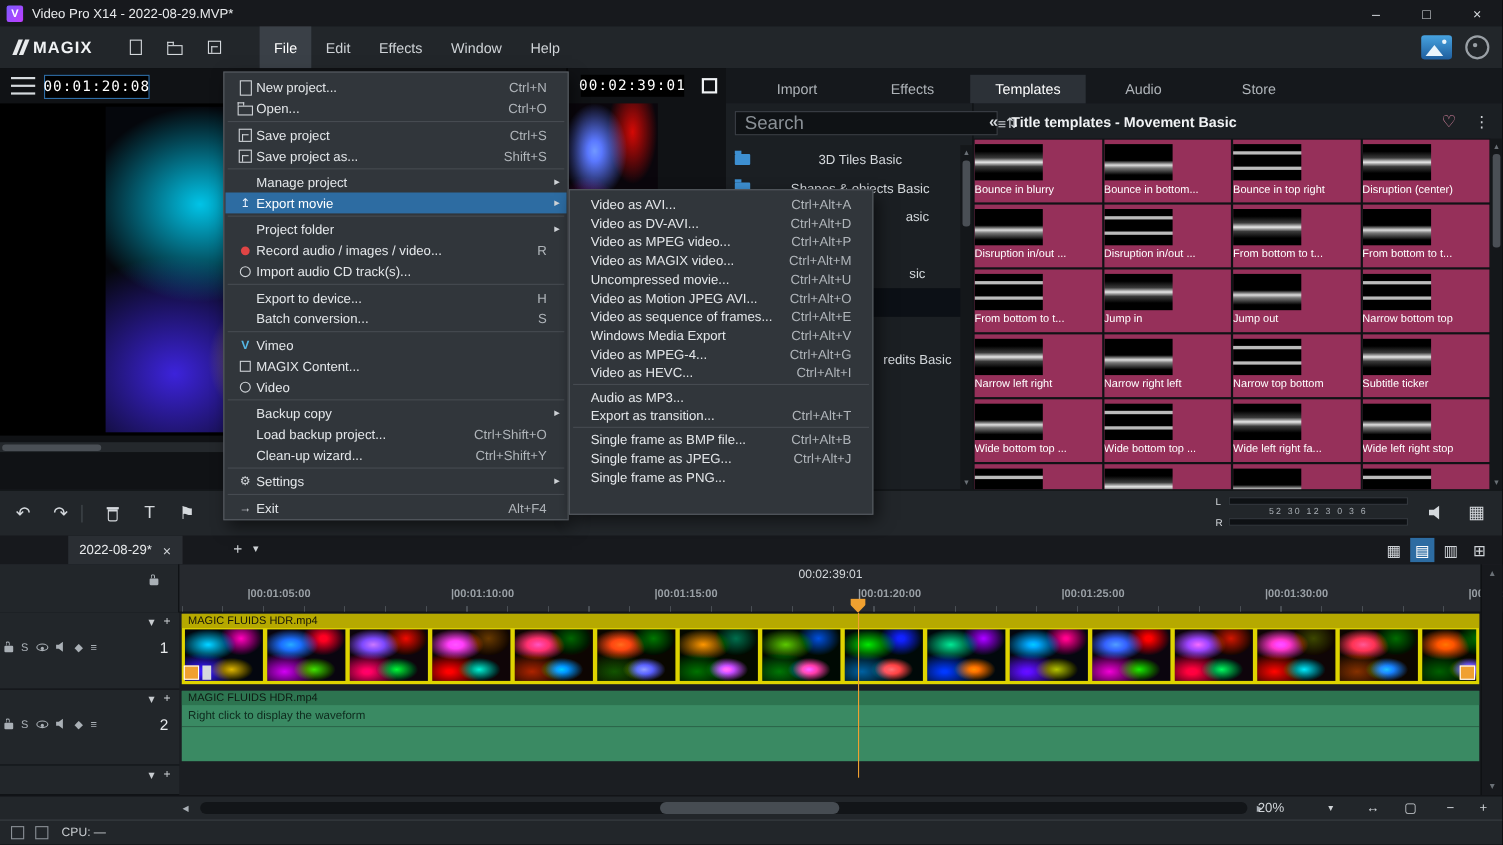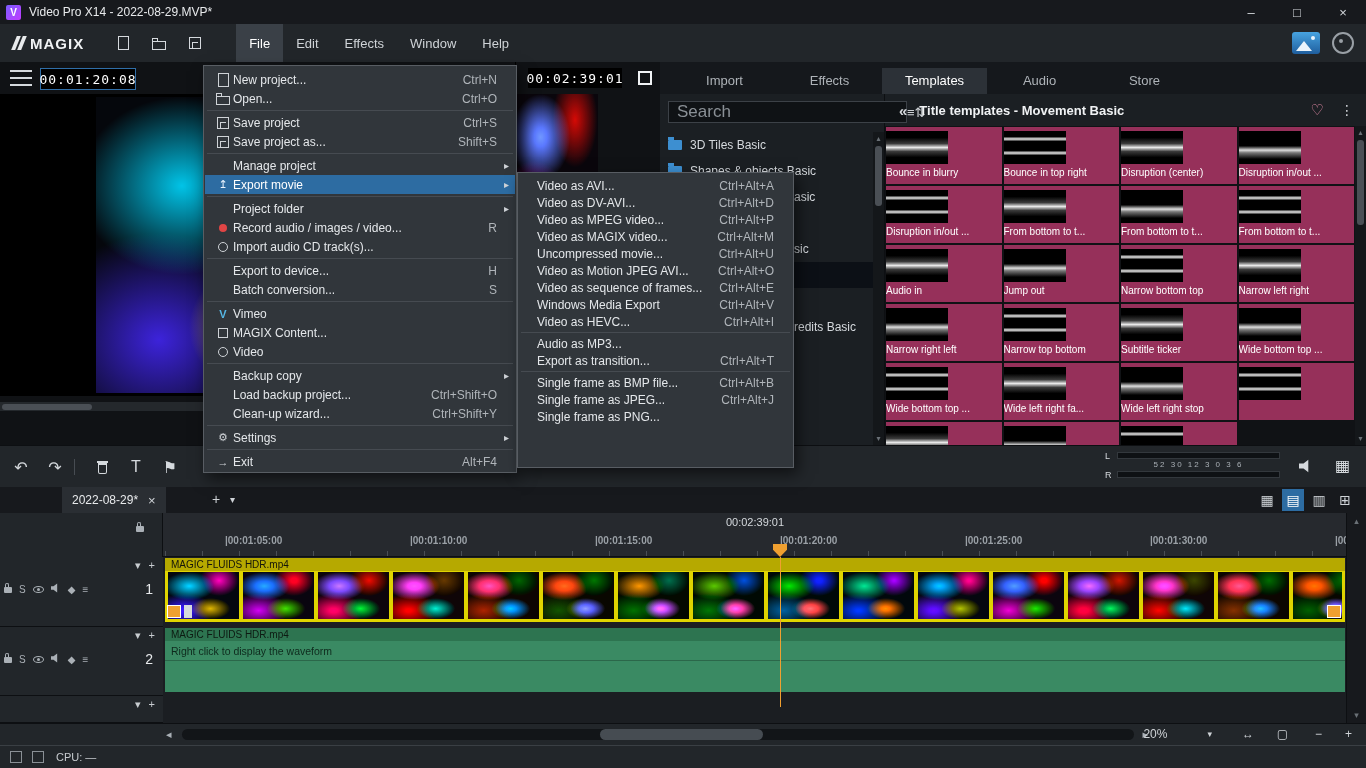--- a/index.html
+++ b/index.html
@@ -72,21 +72,21 @@
   .right-panel{position:absolute;left:660px;top:62px;width:706px;height:383px;background:#1b1f23;}
   .pool-tabs{position:absolute;left:0;top:0;width:706px;height:32px;background:#15181c;display:flex;align-items:flex-end;padding-left:12px;box-sizing:border-box;}
   .ptab{width:105px;height:26px;line-height:26px;text-align:center;font-size:13px;color:#aeb3b8;}
   .ptab.active{background:#2c3137;color:#ffffff;}
   .cat-panel{position:absolute;left:0;top:32px;width:225px;height:351px;background:#1b1f23;border-right:1px solid #0d0f12;box-sizing:border-box;}
   .search-row{position:absolute;left:8px;top:7px;width:200px;height:22px;display:flex;align-items:center;}
   .search{flex:1;height:22px;background:#0f1215;border:1px solid #3c4147;color:#dfe3e7;font-size:17px;padding:0 8px;box-sizing:border-box;outline:none;}
   .search::placeholder{color:#8a9096;}
   .s-ic{width:20px;text-align:center;color:#cfd3d7;font-size:13px;}
   .cat-list{position:absolute;left:0;top:38px;width:214px;}
-  .cat-row{position:relative;height:26px;display:flex;align-items:center;padding-left:30px;box-sizing:border-box;color:#d5d9dd;font-size:12px;white-space:nowrap;}
+  .cat-row{position:relative;height:26px;display:flex;align-items:center;padding-left:30px;box-sizing:border-box;color:#d5d9dd;font-size:12px;white-space:nowrap;justify-content:center;}
   .cat-row.selected{background:#0c1016;}
   .cat-icon{position:absolute;left:8px;top:8px;width:14px;height:10px;background:#3d8fd1;border-radius:1px;}
   .cat-icon::before{content:"";position:absolute;top:-3px;left:0;width:6px;height:3px;background:#3d8fd1;}
   .cat-row.fragment .cat-label{margin-left:104px;}
   .vscroll{position:absolute;background:#14171a;width:11px;}
   .vscroll .arr{position:absolute;left:0;width:11px;text-align:center;color:#6a7076;font-size:8px;}
   .vscroll .thumb{position:absolute;left:2px;width:7px;background:#4a4f55;border-radius:3px;}
   .cat-scroll{right:0;top:38px;bottom:0;}
   .tmpl-panel{position:absolute;left:225px;top:32px;width:481px;height:351px;}
   .tmpl-header{position:absolute;left:0;top:0;width:481px;height:32px;display:flex;align-items:center;}
@@ -310,20 +310,24 @@
         <span class="tmpl-title">Title templates - Movement Basic</span>
         <span class="heart-ic">♡</span>
         <span class="kebab-ic">⋮</span>
       </div>
       <div class="tmpl-grid">
           <div class="tcell">
             <div class="tthumb tv0"></div>
             <div class="tlabel">Bounce in blurry</div>
           </div>
           <div class="tcell">
+            <div class="tthumb tv1"></div>
+            <div class="tlabel">Bounce in bottom...</div>
+          </div>
+          <div class="tcell">
             <div class="tthumb tv2"></div>
             <div class="tlabel">Bounce in top right</div>
           </div>
           <div class="tcell">
             <div class="tthumb tv0"></div>
             <div class="tlabel">Disruption (center)</div>
           </div>
           <div class="tcell">
             <div class="tthumb tv1"></div>
             <div class="tlabel">Disruption in/out ...</div>
@@ -339,21 +343,21 @@
           <div class="tcell">
             <div class="tthumb tv1"></div>
             <div class="tlabel">From bottom to t...</div>
           </div>
           <div class="tcell">
             <div class="tthumb tv2"></div>
             <div class="tlabel">From bottom to t...</div>
           </div>
           <div class="tcell">
             <div class="tthumb tv0"></div>
-            <div class="tlabel">Audio in</div>
+            <div class="tlabel">Jump in</div>
           </div>
           <div class="tcell">
             <div class="tthumb tv1"></div>
             <div class="tlabel">Jump out</div>
           </div>
           <div class="tcell">
             <div class="tthumb tv2"></div>
             <div class="tlabel">Narrow bottom top</div>
           </div>
           <div class="tcell">
@@ -747,20 +751,25 @@
         <span class="mi-label">Video as sequence of frames...</span>
         <span class="mi-short">Ctrl+Alt+E</span>
         <span class="mi-arrow"></span>
       </div>
       <div class="menu-item">
         <span class="mi-label">Windows Media Export</span>
         <span class="mi-short">Ctrl+Alt+V</span>
         <span class="mi-arrow"></span>
       </div>
       <div class="menu-item">
+        <span class="mi-label">Video as MPEG-4...</span>
+        <span class="mi-short">Ctrl+Alt+G</span>
+        <span class="mi-arrow"></span>
+      </div>
+      <div class="menu-item">
         <span class="mi-label">Video as HEVC...</span>
         <span class="mi-short">Ctrl+Alt+I</span>
         <span class="mi-arrow"></span>
       </div>
       <div class="menu-sep"></div>
       <div class="menu-item">
         <span class="mi-label">Audio as MP3...</span>
         <span class="mi-short"></span>
         <span class="mi-arrow"></span>
       </div>

